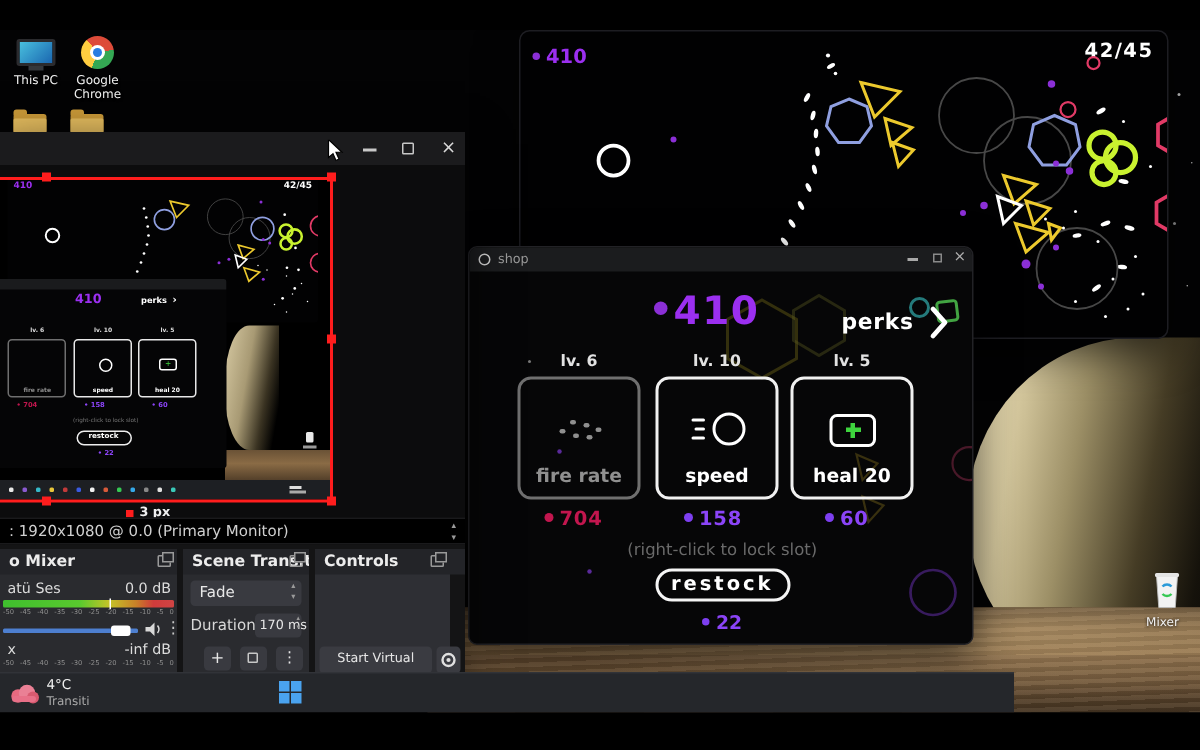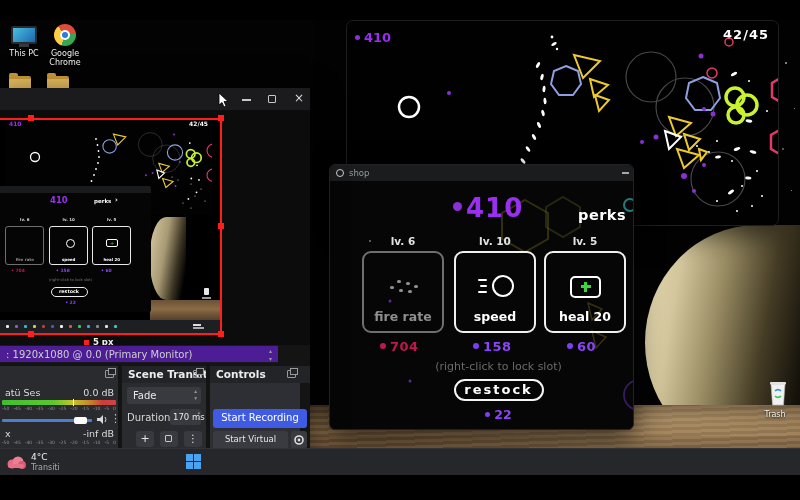--- a/index.html
+++ b/index.html
@@ -147,21 +147,21 @@
         <circle cx="415" cy="175" r="1"></circle>
           <circle cx="405" cy="185" r="1"></circle>
           <circle cx="390" cy="190" r="1"></circle>
         <circle cx="370" cy="180" r="1"></circle>
           <circle cx="402" cy="60" r="1"></circle>
           <circle cx="420" cy="90" r="1"></circle>
       </g>
     </svg>
   </div>
 
-  <div class="a winshadow" style="left:329px;top:144px;width:305px;height:266px;background:#060607;border:1px solid #222226;border-radius:6px;overflow:hidden">
+  <div class="a winshadow" style="left:312px;top:144px;width:337px;height:266px;background:#060607;border:1px solid #222226;border-radius:6px;overflow:hidden">
     <div class="a" style="left:0;top:0;width:337px;height:16px;background:#1b1c1e">
       <span class="a" style="left:6px;top:4px;width:8px;height:8px;border:1.3px solid #cfcfcf;border-radius:50%"></span>
       <span class="a" style="left:19px;top:3px;font-size:8.5px;color:#9a9a9a">shop</span>
       <span class="a" style="right:38px;top:7px;width:7px;height:1.5px;background:#a8a8a8"></span>
       <span class="a" style="right:22px;top:4px;width:6px;height:6px;border:1px solid #8a8a8a"></span>
       <span class="a" style="right:6px;top:1px;font-size:10px;color:#b0b0b0">×</span>
     </div>
     <div class="a" style="left:0;top:16px;width:337px;height:250px">
       <svg class="a" style="left:0;top:0" width="337" height="250" viewBox="0 0 337 250">
         <polygon points="195,19 218,32 218,58 195,71 172,58 172,32" fill="none" stroke="#6a6216" stroke-width="2" opacity=".45"></polygon>
@@ -369,30 +369,31 @@
       <div class="selline" style="left:0;top:8px;width:222px;height:2px"></div>
       <div class="selline" style="left:220px;top:8px;width:2px;height:217px"></div>
       <div class="selline" style="left:0;top:223px;width:222px;height:2px"></div>
       <span class="handle" style="left:28px;top:5px"></span>
       <span class="handle" style="left:218px;top:5px"></span>
       <span class="handle" style="left:218px;top:113px"></span>
       <span class="handle" style="left:218px;top:221px"></span>
       <span class="handle" style="left:28px;top:221px"></span>
       <div class="a" style="left:84px;top:227px">
         <span class="a" style="left:0;top:3px;width:5px;height:5px;background:#ff1d1d"></span>
-        <span class="a" style="left:9px;top:0;font-size:8.5px;font-weight:bold;color:#f0f0f0;white-space:nowrap">5 px</span>
-      </div>
-    </div>
-
-    <div class="a" style="left:0;top:257px;width:278px;height:18px;background:#4c1d95;border-top:1px solid #1a1a1c;border-bottom:1px solid #1a1a1c">
+        <span class="a" style="left:9px;top:0;font-size:8.5px;font-weight:bold;color:#f0f0f0;white-space:nowrap">3 px</span>
+      </div>
+    </div>
+
+    <div class="a" style="left:0;top:257px;width:310px;height:18px;background:#000000;border-top:1px solid #1a1a1c;border-bottom:1px solid #1a1a1c">
       <span class="a" style="left:6px;top:3px;font-size:10px;color:#cfcfcf;white-space:nowrap">: 1920x1080 @ 0.0 (Primary Monitor)</span>
       <span class="a" style="right:6px;top:1px;font-size:6px;color:#9a9a9a;line-height:8px">▴<br>▾</span>
     </div>
 
     <div class="a" style="left:0;top:278px;width:118px;height:84px;background:#2a2b2f">
+      <div class="dockhead" style="left:0;top:0;width:118px;height:17px">o Mixer</div>
       <span class="dockicon" style="top:4px"></span>
       <span class="a" style="left:5px;top:21px;font-size:9.5px;color:#dcdcdc">atü Ses</span>
       <span class="a" style="right:4px;top:21px;font-size:9.5px;color:#dcdcdc">0.0 dB</span>
       <div class="a" style="left:2px;top:34px;width:114px;height:5px;border-radius:1px;
            background:linear-gradient(90deg,#3fbf2e 0%,#59c92e 45%,#c4c428 62%,#c87f28 78%,#cf3b3b 88%,#d04444 100%)">
         <span class="a" style="left:62%;top:-1px;width:1.5px;height:7px;background:#fff"></span>
       </div>
       <div class="ticks" style="left:2px;top:40px;width:114px;height:7px">
           <span>-50</span>
           <span>-45</span>
@@ -447,42 +448,41 @@
       <div class="obtn" style="left:14px;top:65px;width:18px;height:16px;font-size:11px;line-height:15px;background:#393a40">+</div>
       <div class="obtn" style="left:38px;top:65px;width:18px;height:16px;background:#393a40">
         <span class="a" style="left:5px;top:4px;width:7px;height:7px;border:1px solid #c8c8c8;border-radius:1px"></span>
       </div>
       <div class="obtn" style="left:62px;top:65px;width:18px;height:16px;font-size:10px;line-height:15px;background:#393a40">⋮</div>
     </div>
 
     <div class="a" style="left:210px;top:278px;width:90px;height:84px;background:#2e2f34">
       <div class="dockhead" style="left:0;top:0;width:100px;height:17px;background:#232428">Controls</div>
       <span class="dockicon" style="top:4px"></span>
-      <div class="obtn" style="left:3px;top:43px;width:94px;height:19px;font-size:10px;line-height:18px;background:#3f5be4;color:#fff">Start Recording</div>
       <div class="obtn" style="left:3px;top:65px;width:75px;height:18px;font-size:8.5px;line-height:17px">Start Virtual Camera</div>
       <div class="obtn" style="left:81px;top:65px;width:16px;height:18px">
         <svg width="12" height="12" style="margin-top:3px">
           <circle cx="6" cy="6" r="4" fill="none" stroke="#e0e0e0" stroke-width="1.6"></circle>
           <circle cx="6" cy="6" r="1.4" fill="#e0e0e0"></circle>
         </svg>
       </div>
     </div>
   </div>
 
   <div class="a" style="left:760px;top:360px;width:30px;text-align:center">
     <svg width="20" height="26" style="margin-left:5px">
       <polygon points="3,4 17,4 15.5,25 4.5,25" fill="#f2f2f2" stroke="#bbb" stroke-width=".6"></polygon>
       <rect x="2" y="2" width="16" height="2.6" rx="1" fill="#e4e4e4"></rect>
       <path d="M7,11 a4,4 0 0 1 6,0" stroke="#2a9ad8" stroke-width="1.6" fill="none"></path>
       <path d="M13,16 a4,4 0 0 1 -6,0" stroke="#35c853" stroke-width="1.6" fill="none"></path>
     </svg>
-    <div style="font-size:8px;color:#f2f2f2;text-shadow:0 1px 2px #000">Trash</div>
-  </div>
-
-  <div class="a" style="left:0;top:428px;width:800px;height:27px;background:#25272b;border-top:1px solid #313338;z-index:50">
+    <div style="font-size:8px;color:#f2f2f2;text-shadow:0 1px 2px #000">Mixer</div>
+  </div>
+
+  <div class="a" style="left:0;top:428px;width:676px;height:27px;background:#25272b;border-top:1px solid #313338;z-index:50">
     <div class="a" style="left:5px;top:2px;width:70px;height:23px">
       <svg width="22" height="15" style="position:absolute;left:0;top:4px">
         <circle cx="7" cy="9" r="4.5" fill="#e86a80"></circle>
           <circle cx="13" cy="7" r="5.5" fill="#ea8095"></circle>
           <circle cx="17" cy="10" r="4" fill="#d85a70"></circle>
         <rect x="3" y="9" width="16" height="4" rx="2" fill="#e87088"></rect>
       </svg>
       <span class="a" style="left:26px;top:1px;font-size:9px;color:#f0f0f0">4°C</span>
       <span class="a" style="left:26px;top:12px;font-size:8px;color:#a8a8a8">Transiti</span>
     </div>

